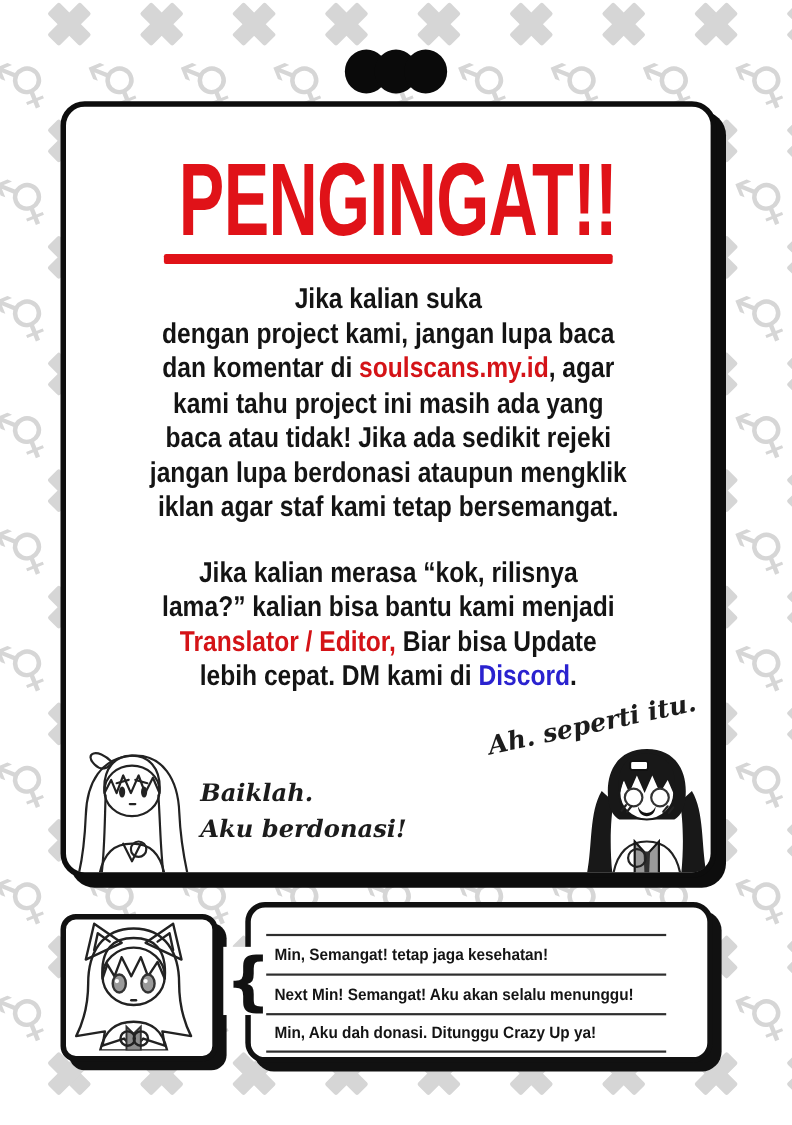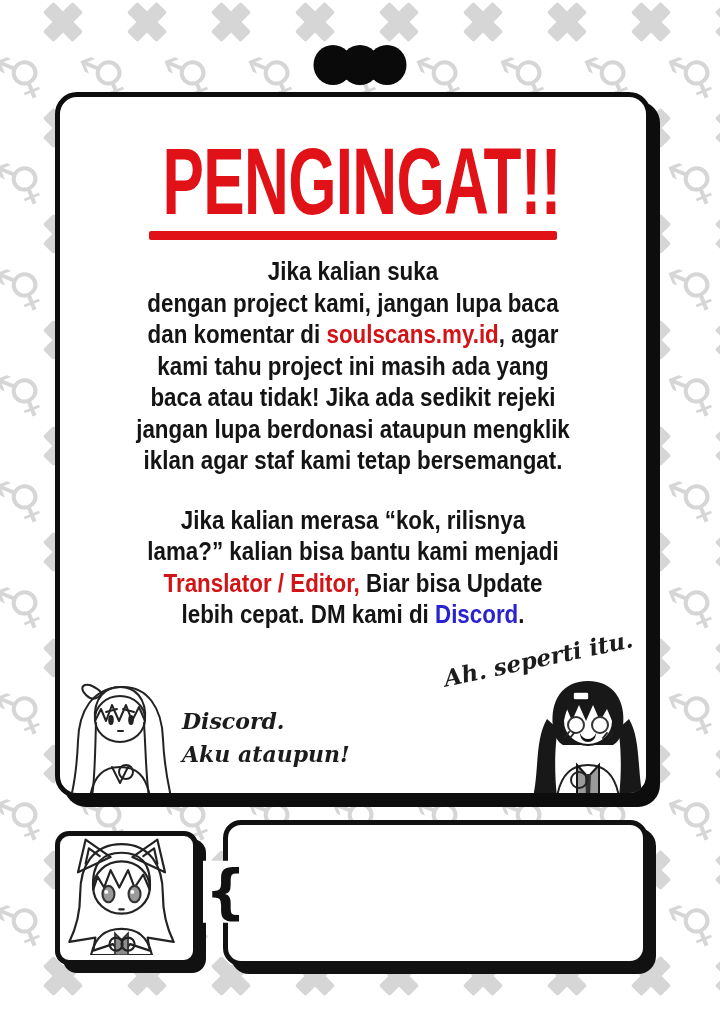--- a/index.html
+++ b/index.html
@@ -326,22 +326,22 @@
       <circle cx="73" cy="50" r="8" fill="#fff" stroke="#333" stroke-width="2"></circle>
       <path class="ln" stroke="#8a8a8a" d="M38,62 l4,-5 M43,63 l4,-5"></path>
       <path class="ln" stroke="#8a8a8a" d="M76,63 l4,-5 M81,64 l4,-5"></path>
       <path d="M53,58 C56,66 66,66 69,58 C69,70 53,70 53,58 Z" fill="#111"></path>
       <path class="ln" fill="#fff" stroke="#161616" d="M30,122 C34,98 46,90 61,90 C76,90 88,98 92,122 Z"></path>
       <path d="M50,90 L61,102 L72,90 L72,122 L50,122 Z" fill="#9a9a9a" stroke="#161616" stroke-width="2"></path>
       <path d="M58,99 L64,99 L63,122 L59,122 Z" fill="#2f2f2f"></path>
       <circle class="ln" fill="#fff" cx="52" cy="105" r="8"></circle>
     </svg>
     <div class="note note-left">
-      <div>Discord.</div>
-      <div>Aku ataupun!</div>
+      <div>Baiklah.</div>
+      <div>Aku berdonasi!</div>
     </div>
     <div class="note note-right">Ah. seperti itu.</div>
   </div>
 </div>
 
 <div class="avatar-box">
   <svg viewBox="0 0 120 114" width="133" height="124" style="margin:-5px 0 0 -5px;">
     <path class="ln" fill="#fff" stroke="#444" d="M20,38 L27,8 L50,24 Z"></path>
     <path class="ln" stroke="#888" d="M27,30 L30,16 L40,23"></path>
     <path class="ln" fill="#fff" stroke="#444" d="M100,38 L93,8 L70,24 Z"></path>
@@ -356,13 +356,18 @@
     <path class="ln" d="M58,72 l4,0"></path>
     <path class="ln" fill="#dcdcdc" stroke="#333" d="M32,114 C36,96 46,90 60,90 C74,90 84,96 88,114 Z"></path>
     <path d="M54,94 L60,100 L66,94 L66,114 L54,114 Z" fill="#8d8d8d" stroke="#333" stroke-width="1.6"></path>
     <circle class="ln" fill="#fff" cx="55" cy="104" r="6"></circle>
     <circle class="ln" fill="#fff" cx="66" cy="104" r="6"></circle>
   </svg>
 </div>
 
 <div class="bubble">
   <div class="bubble-tail">{</div>
+  <div class="c-list">
+    <div class="c-row">Min, Semangat! tetap jaga kesehatan!</div>
+    <div class="c-row">Next Min! Semangat! Aku akan selalu menunggu!</div>
+    <div class="c-row">Min, Aku dah donasi. Ditunggu Crazy Up ya!</div>
+  </div>
 </div>
 
 </body></html>

